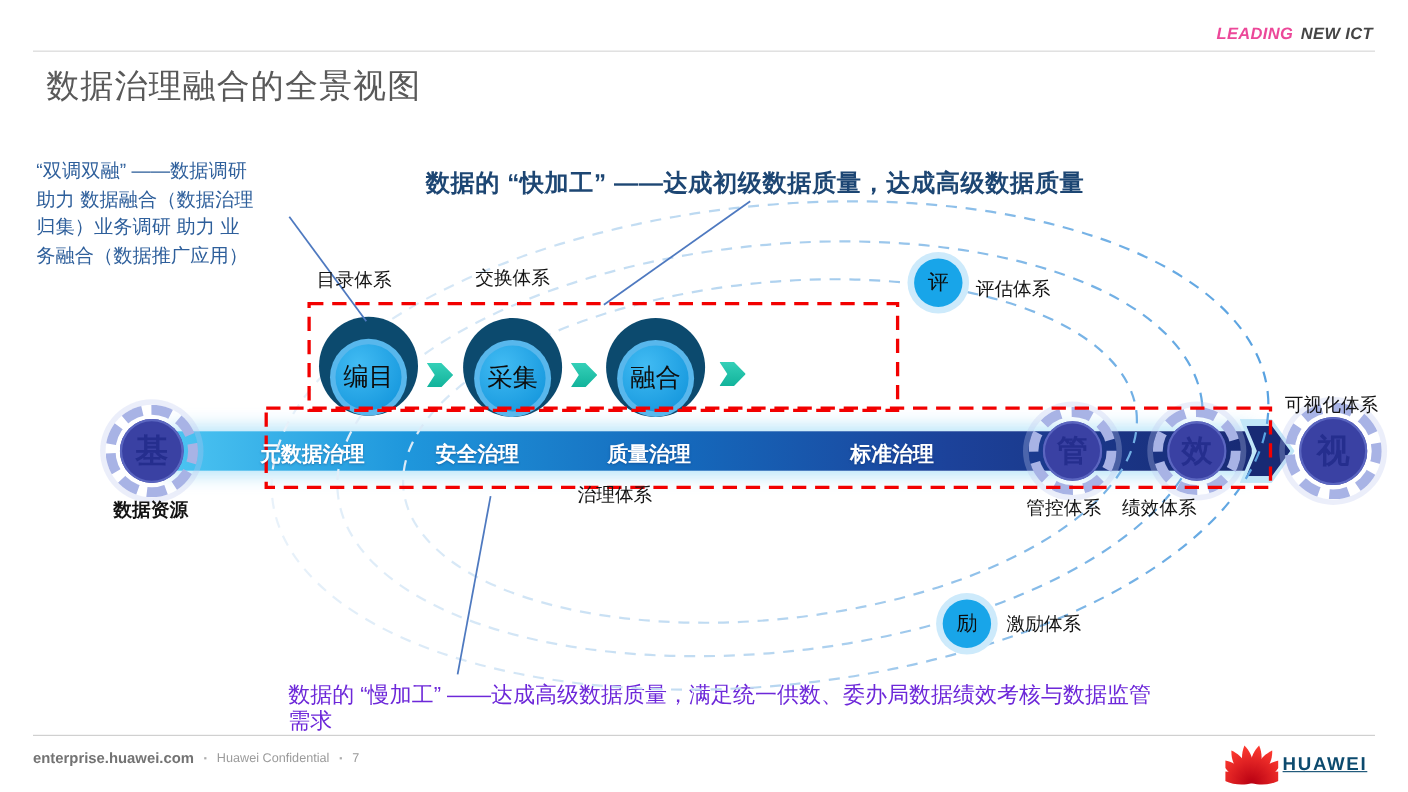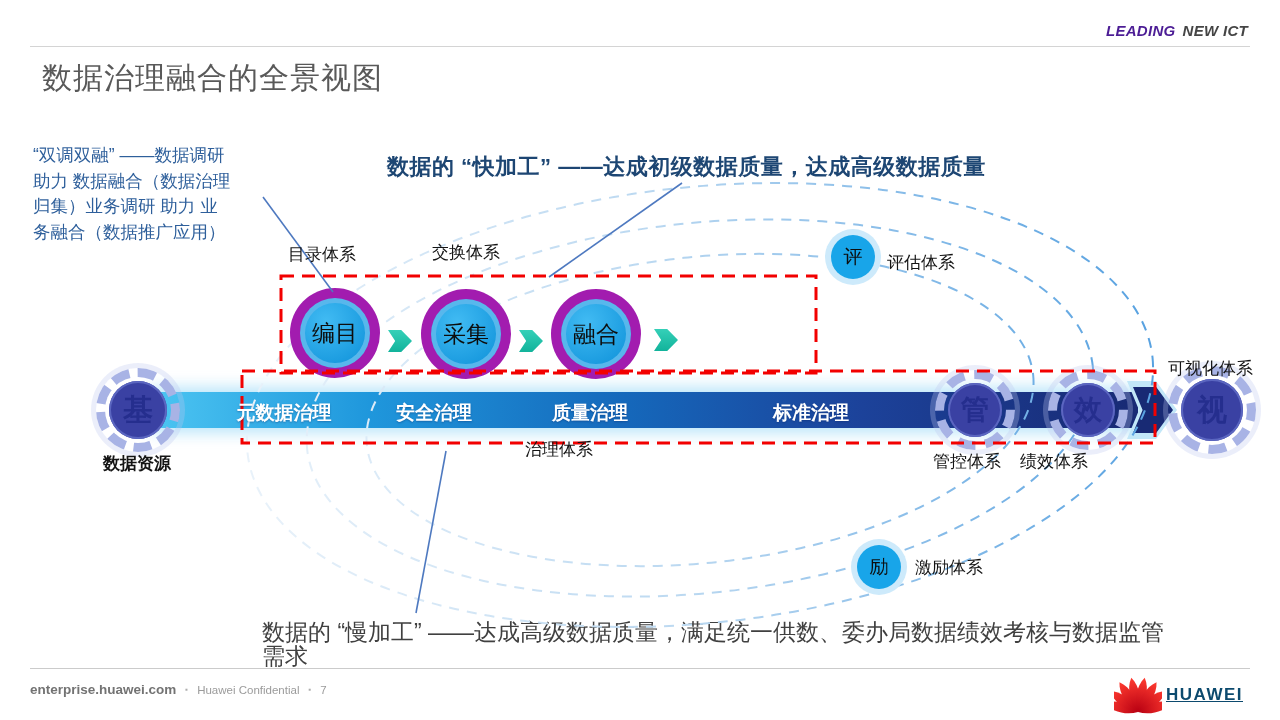--- a/index.html
+++ b/index.html
@@ -3,47 +3,47 @@
 <meta charset="utf-8">
 <style>
   html,body{margin:0;padding:0;background:#fff;}
   .slide{position:relative;width:1280px;height:720px;background:#fff;overflow:hidden;
          font-family:"Liberation Sans","DejaVu Sans",sans-serif;color:#1a1a1a;}
   .abs{position:absolute;}
 
   
   .brand{right:32px;top:22px;font-style:italic;font-weight:800;font-size:15px;
          letter-spacing:.3px;white-space:nowrap;}
-  .brand .lead{color:#4c1d95;margin-right:7px;}
+  .brand .lead{color:#ec4899;margin-right:7px;}
   .brand .rest{color:#454545;}
   .top-rule{left:30px;right:30px;top:46px;height:1px;background:#d4d4d4;}
   .title{left:42px;top:58px;font-size:30px;color:#595959;font-weight:400;letter-spacing:1px;}
 
   
   .left-note{left:33px;top:143px;width:264px;font-size:17.5px;line-height:25.5px;color:#2e5f9b;}
   .fast-note{left:387px;top:152px;font-size:22px;font-weight:700;color:#1d4673;letter-spacing:.5px;white-space:nowrap;}
-  .slow-note{left:262px;top:620px;width:910px;font-size:23px;line-height:24px;color:#404040;}
+  .slow-note{left:262px;top:620px;width:910px;font-size:20px;line-height:24px;color:#6d28d9;}
 
   
   .z1{z-index:1}.z2{z-index:2}.z3{z-index:3}.z4{z-index:4}.z5{z-index:5}
 
   
   .bar{left:152px;top:392px;width:986px;height:36px;border-radius:4px;
        background:linear-gradient(90deg,#4cc5f2 0%,#1f97dc 22%,#1568bb 48%,#1c429a 72%,#182a74 100%);
        box-shadow:0 0 16px 4px rgba(160,220,248,.8);}
   .bar-arrow-glow{left:1127px;top:381px;width:50px;height:58px;background:#c2e7f8;
        clip-path:polygon(0 0,58% 0,100% 50%,58% 100%,0 100%,24% 50%);}
   .bar-arrow{left:1133px;top:387px;width:40px;height:46px;background:#182a74;
        clip-path:polygon(0 0,58% 0,100% 50%,58% 100%,0 100%,24% 50%);}
   .bar-label{top:400px;transform:translateX(-50%);color:#fff;font-weight:700;font-size:19px;
        white-space:nowrap;text-shadow:0 1px 2px rgba(0,30,90,.35);}
 
   
-  .pc{width:90px;height:90px;border-radius:50%;background:#a21caf;transform:translate(-50%,-50%);
-      display:flex;align-items:center;justify-content:center;}
+  .pc{width:90px;height:90px;border-radius:50%;background:#0c4a6e;transform:translate(-50%,-50%);
+      display:flex;align-items:flex-end;justify-content:center;}
   .pc-ring{width:78%;height:78%;border-radius:50%;background:#58b7ec;
       display:flex;align-items:center;justify-content:center;}
   .pc-core{width:85%;height:85%;border-radius:50%;color:#0d0d0d;font-size:23px;
       background:radial-gradient(circle at 35% 30%,#41bbf3,#0e91d9);
       display:flex;align-items:center;justify-content:center;}
 
   
   .sc{width:56px;height:56px;border-radius:50%;background:#cdeafb;transform:translate(-50%,-50%);
       display:flex;align-items:center;justify-content:center;}
   .sc-core{width:44px;height:44px;border-radius:50%;background:#18a5e9;color:#0d0d0d;font-size:19px;

